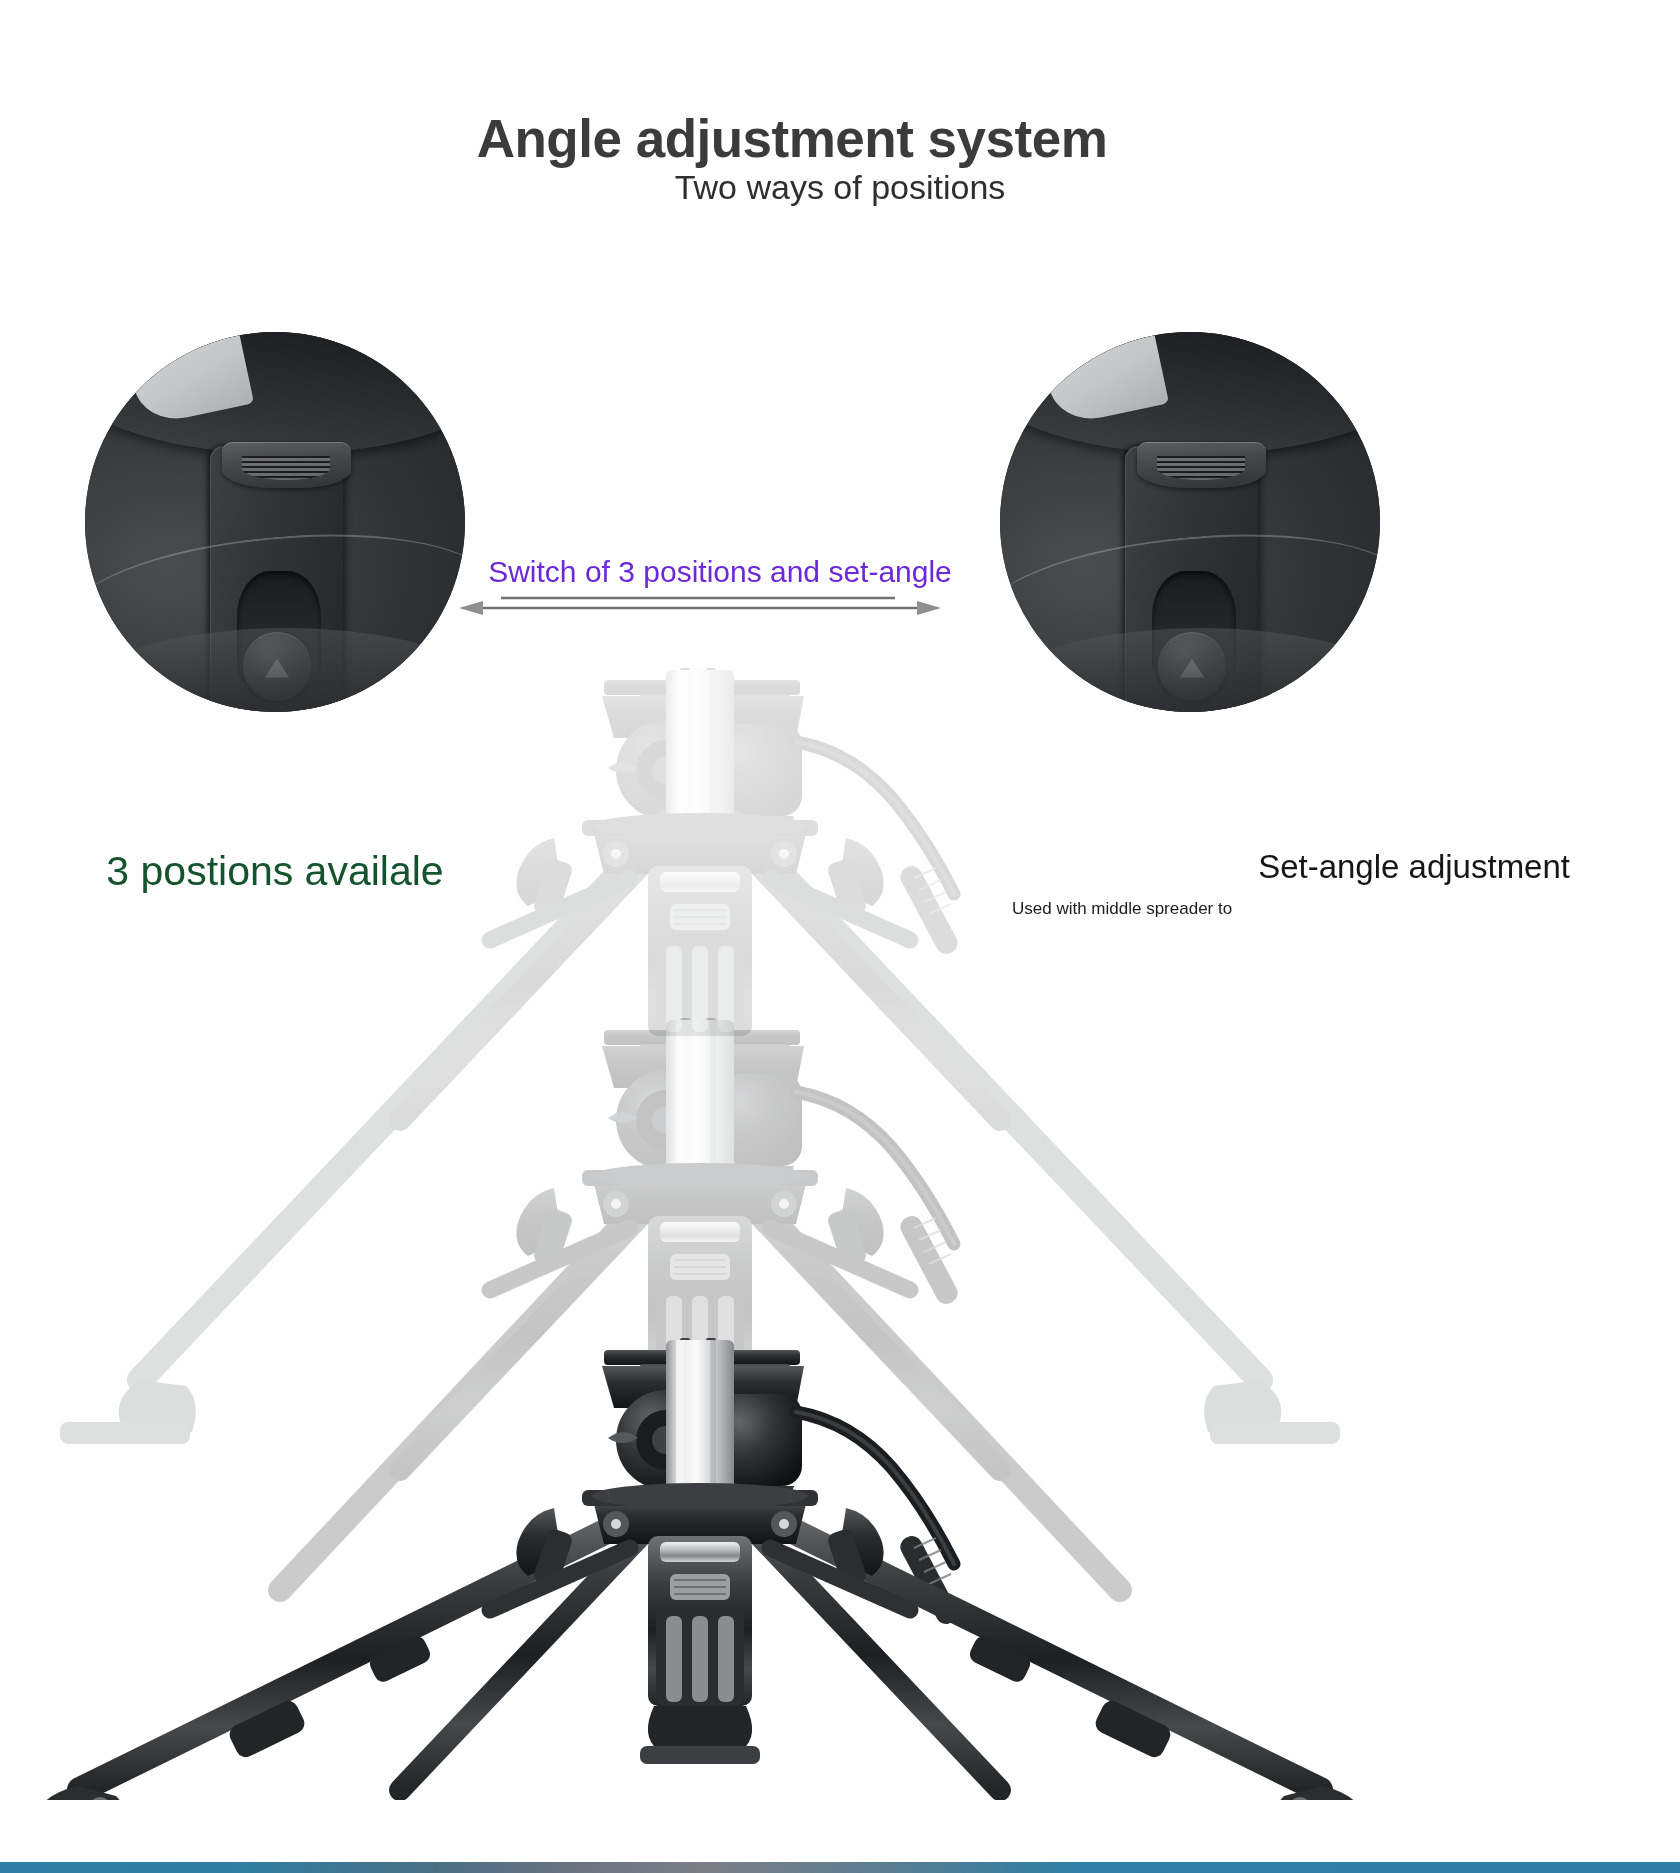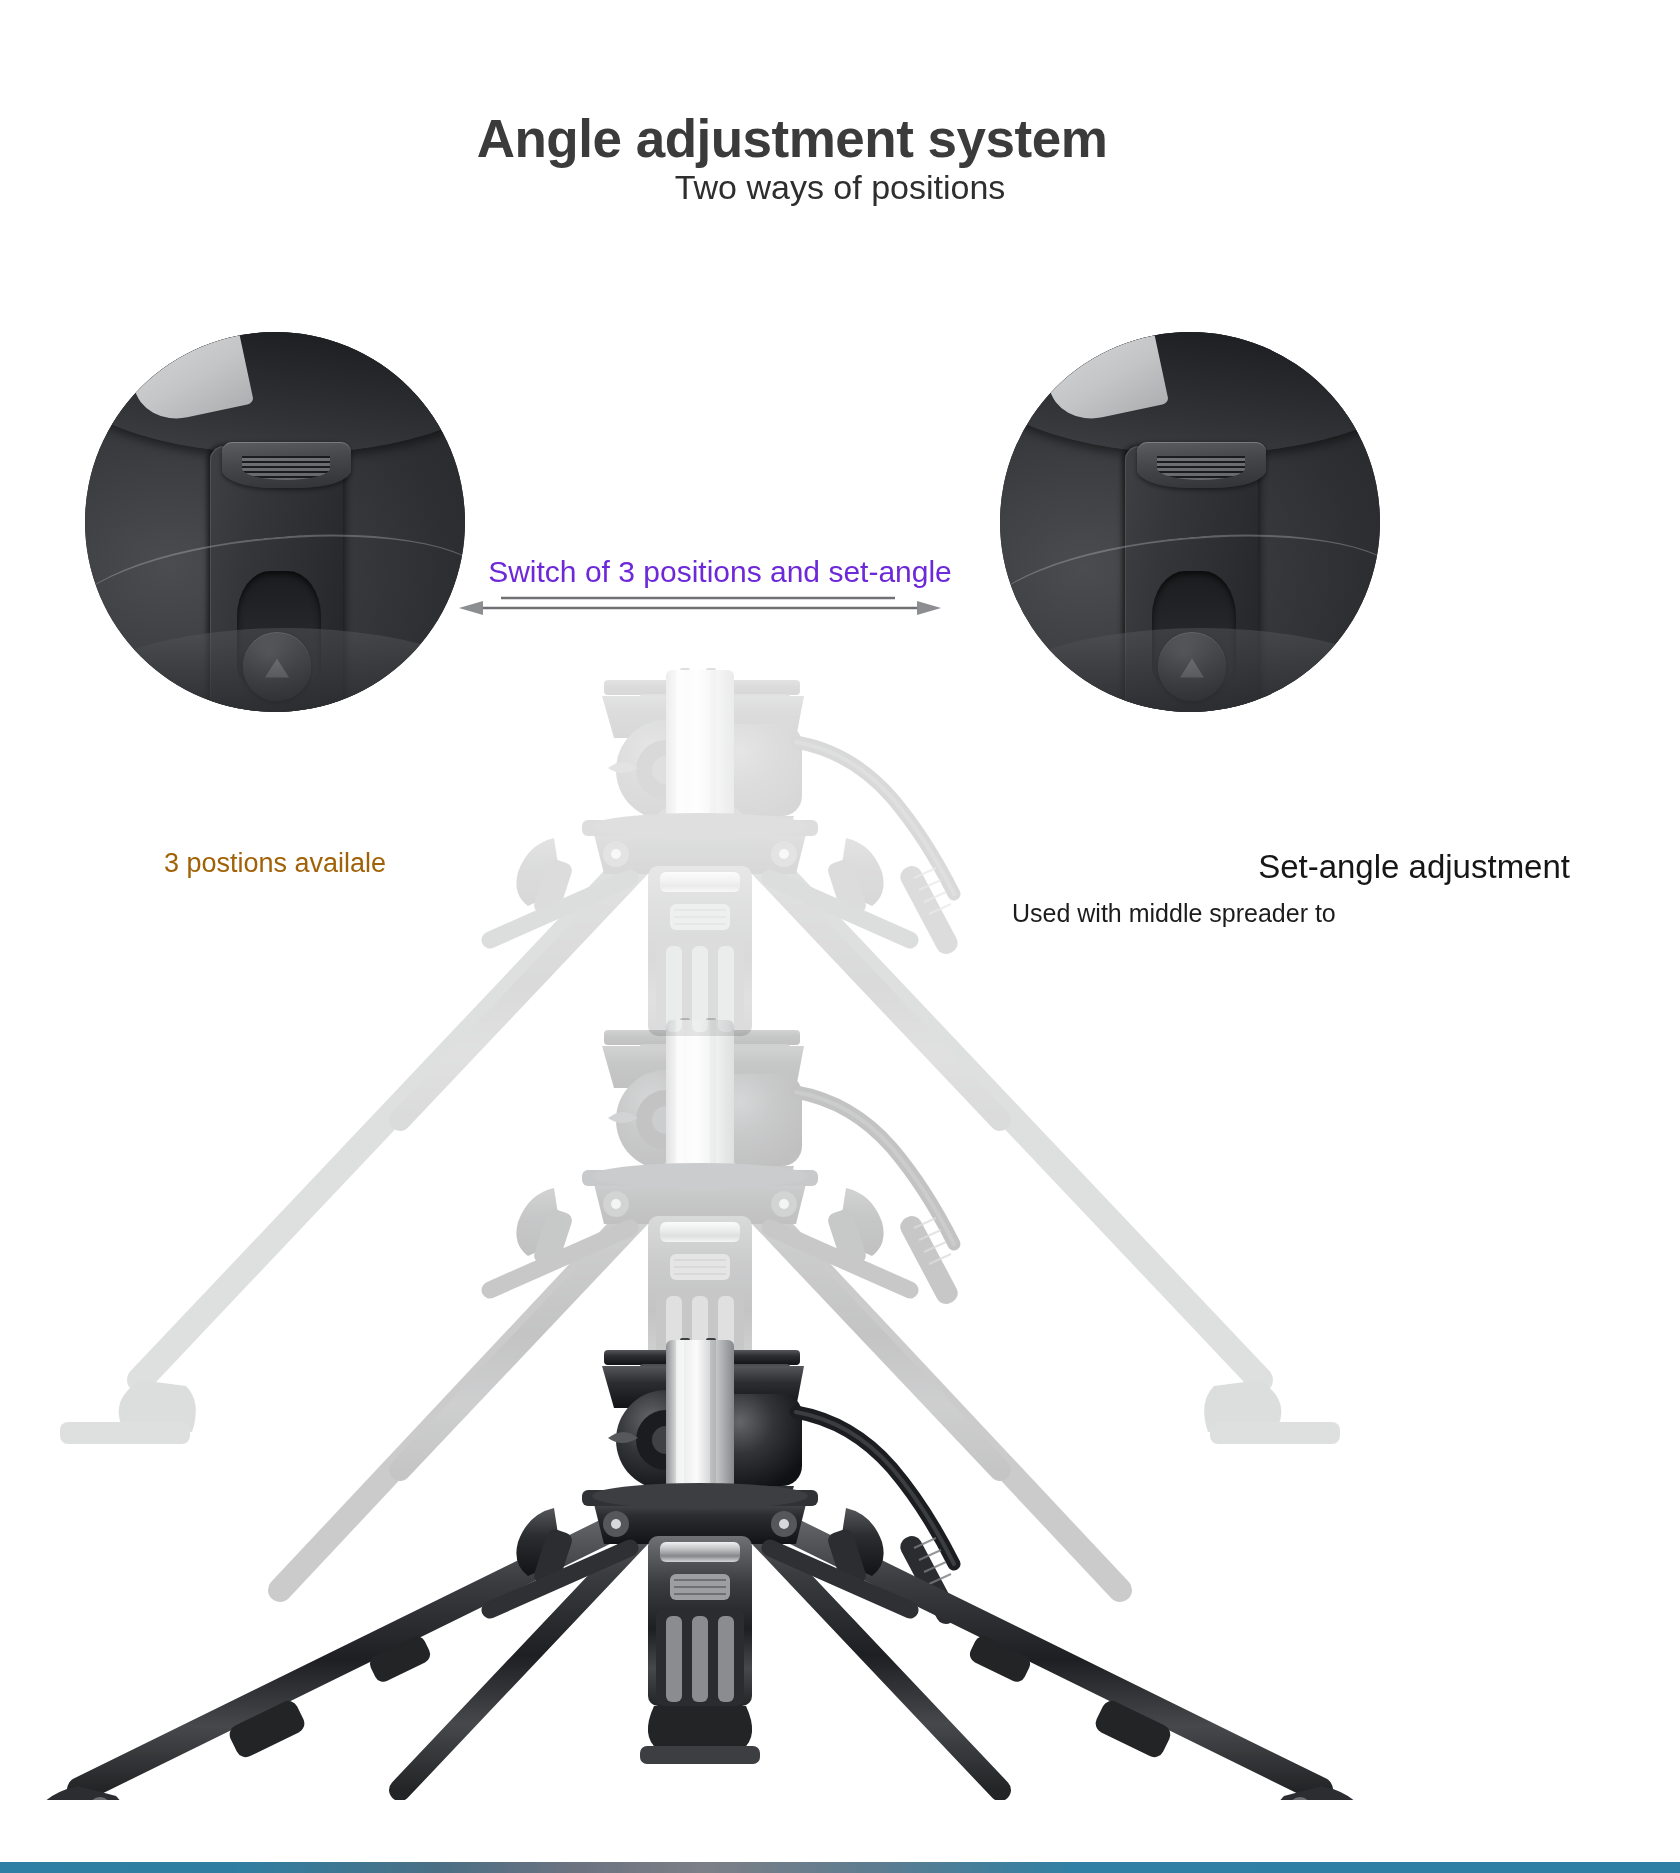--- a/index.html
+++ b/index.html
@@ -177,38 +177,38 @@
     transform: rotate(-5deg);
   }
 
   
   .cap-left {
     position: absolute;
     left: 60px;
     top: 848px;
     width: 430px;
     text-align: center;
-    font-size: 27px;
-    color: #a16207;
+    font-size: 41px;
+    color: #14532d;
   }
   .cap-right-title {
     position: absolute;
     left: 1010px;
     top: 848px;
     width: 560px;
     text-align: right;
     font-size: 33px;
     color: #161616;
   }
   .cap-right-body {
     position: absolute;
     left: 1012px;
     top: 898px;
     width: 420px;
-    font-size: 25px;
+    font-size: 17px;
     line-height: 1.26;
     color: #1c1c1c;
   }
 
   
   .anno-label {
     position: absolute;
     left: 440px;
     top: 555px;
     width: 560px;

